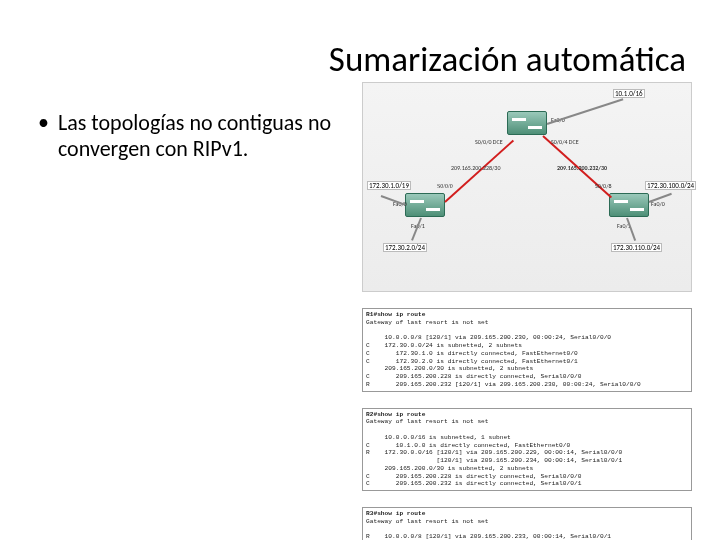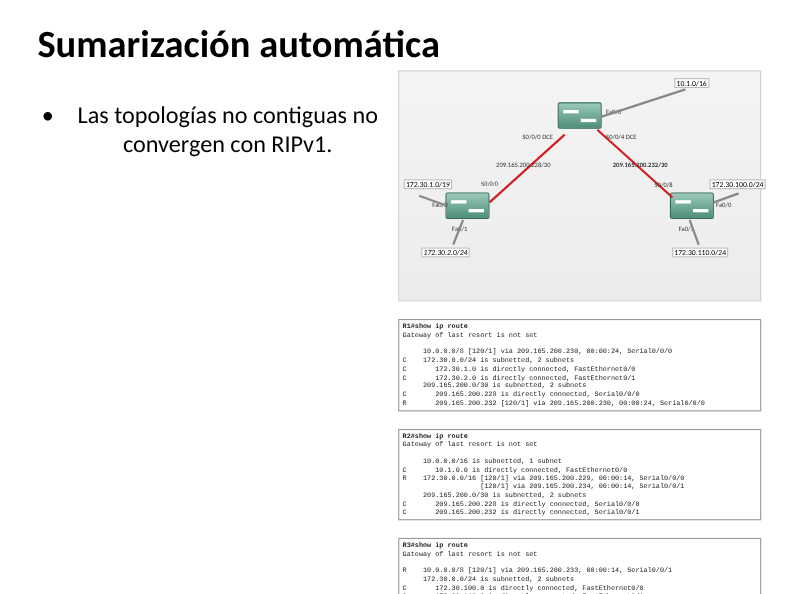--- a/index.html
+++ b/index.html
@@ -1,21 +1,21 @@
 <!DOCTYPE html>
 <html><head>
 <meta charset="utf-8">
 <style>
   * { box-sizing: border-box; margin: 0; padding: 0; }
   html, body { width: 720px; height: 540px; font-family: "Calibri", "Segoe UI", Arial, sans-serif; background: #fff; color: #000; }
   .slide { width: 720px; height: 540px; padding: 20px 34px 0 34px; position: relative; }
-  .title { font-size: 35px; text-align: left; margin-bottom: 30px; font-weight: 700; }
+  .title { font-size: 35px; text-align: right; margin-bottom: 30px; font-weight: 400; margin-top: 18px; }
   .content-row { display: flex; gap: 6px; }
   .text-col { flex: 0 0 322px; }
-  .bullets { list-style: none; padding-left: 4px; text-align: center; }
+  .bullets { list-style: none; padding-left: 4px; }
   .bullets li { position: relative; padding-left: 20px; font-size: 22px; line-height: 1.18; margin-bottom: 8px; }
   .bullets li::before { content: "•"; position: absolute; left: 0; top: 0; }
   .figure-col { flex: 1; display: flex; flex-direction: column; gap: 16px; margin-top: -28px; }
   
   .topo { position: relative; width: 330px; height: 210px; background: linear-gradient(#f4f4f4,#ececec); border: 1px solid #ccc; }
   .rtr { position: absolute; width: 40px; height: 24px; background: linear-gradient(#9ac9ba,#4e8f77); border: 1px solid #2c6b55; border-radius: 2px; }
   .rtr::before, .rtr::after { content: ""; position: absolute; width: 14px; height: 3px; background: #fff; top: 6px; }
   .rtr::before { left: 4px; } .rtr::after { right: 4px; top: 14px; }
   .lbl-box { position: absolute; font-size: 7px; background: #fff; border: 1px solid #bbb; padding: 0 1px; line-height: 1; white-space: nowrap; }
   .port { position: absolute; font-size: 6px; color: #333; line-height: 1; white-space: nowrap; }
@@ -58,21 +58,21 @@
         <div class="port" style="left:188px; top:56px;">S0/0/4 DCE</div>
         <div class="port" style="left:88px; top:82px;">209.165.200.228/30</div>
         <div class="port" style="left:194px; top:82px;font-weight:bold;">209.165.200.232/30</div>
         <div class="port" style="left:74px; top:100px;font-family:Liberation Serif, serif;">S0/0/0</div>
         <div class="port" style="left:232px; top:100px;">S0/0/8</div>
 
         <div class="lbl-box" style="left:4px; top:98px;">172.30.1.0/19</div>
         <div class="port" style="left:30px; top:118px;">Fa0/0</div>
         <div class="line" style="left:18px; top:112px; width:26px; transform:rotate(20deg); background:#888;"></div>
         <div class="port" style="left:48px; top:140px;">Fa0/1</div>
-        <div class="lbl-box" style="left:20px; top:160px;font-style:italic;">172.30.2.0/24</div>
+        <div class="lbl-box" style="left:20px; top:160px;">172.30.2.0/24</div>
         <div class="line" style="left:58px; top:134px; width:24px; transform:rotate(112deg); background:#888;"></div>
 
         <div class="port" style="left:288px; top:118px;">Fa0/0</div>
         <div class="lbl-box" style="left:282px; top:98px;">172.30.100.0/24</div>
         <div class="line" style="left:286px; top:118px; width:24px; transform:rotate(-20deg); background:#888;"></div>
         <div class="port" style="left:254px; top:140px;">Fa0/1</div>
         <div class="lbl-box" style="left:248px; top:160px;">172.30.110.0/24</div>
         <div class="line" style="left:264px; top:134px; width:24px; transform:rotate(70deg); background:#888;"></div>
       </div>
 

